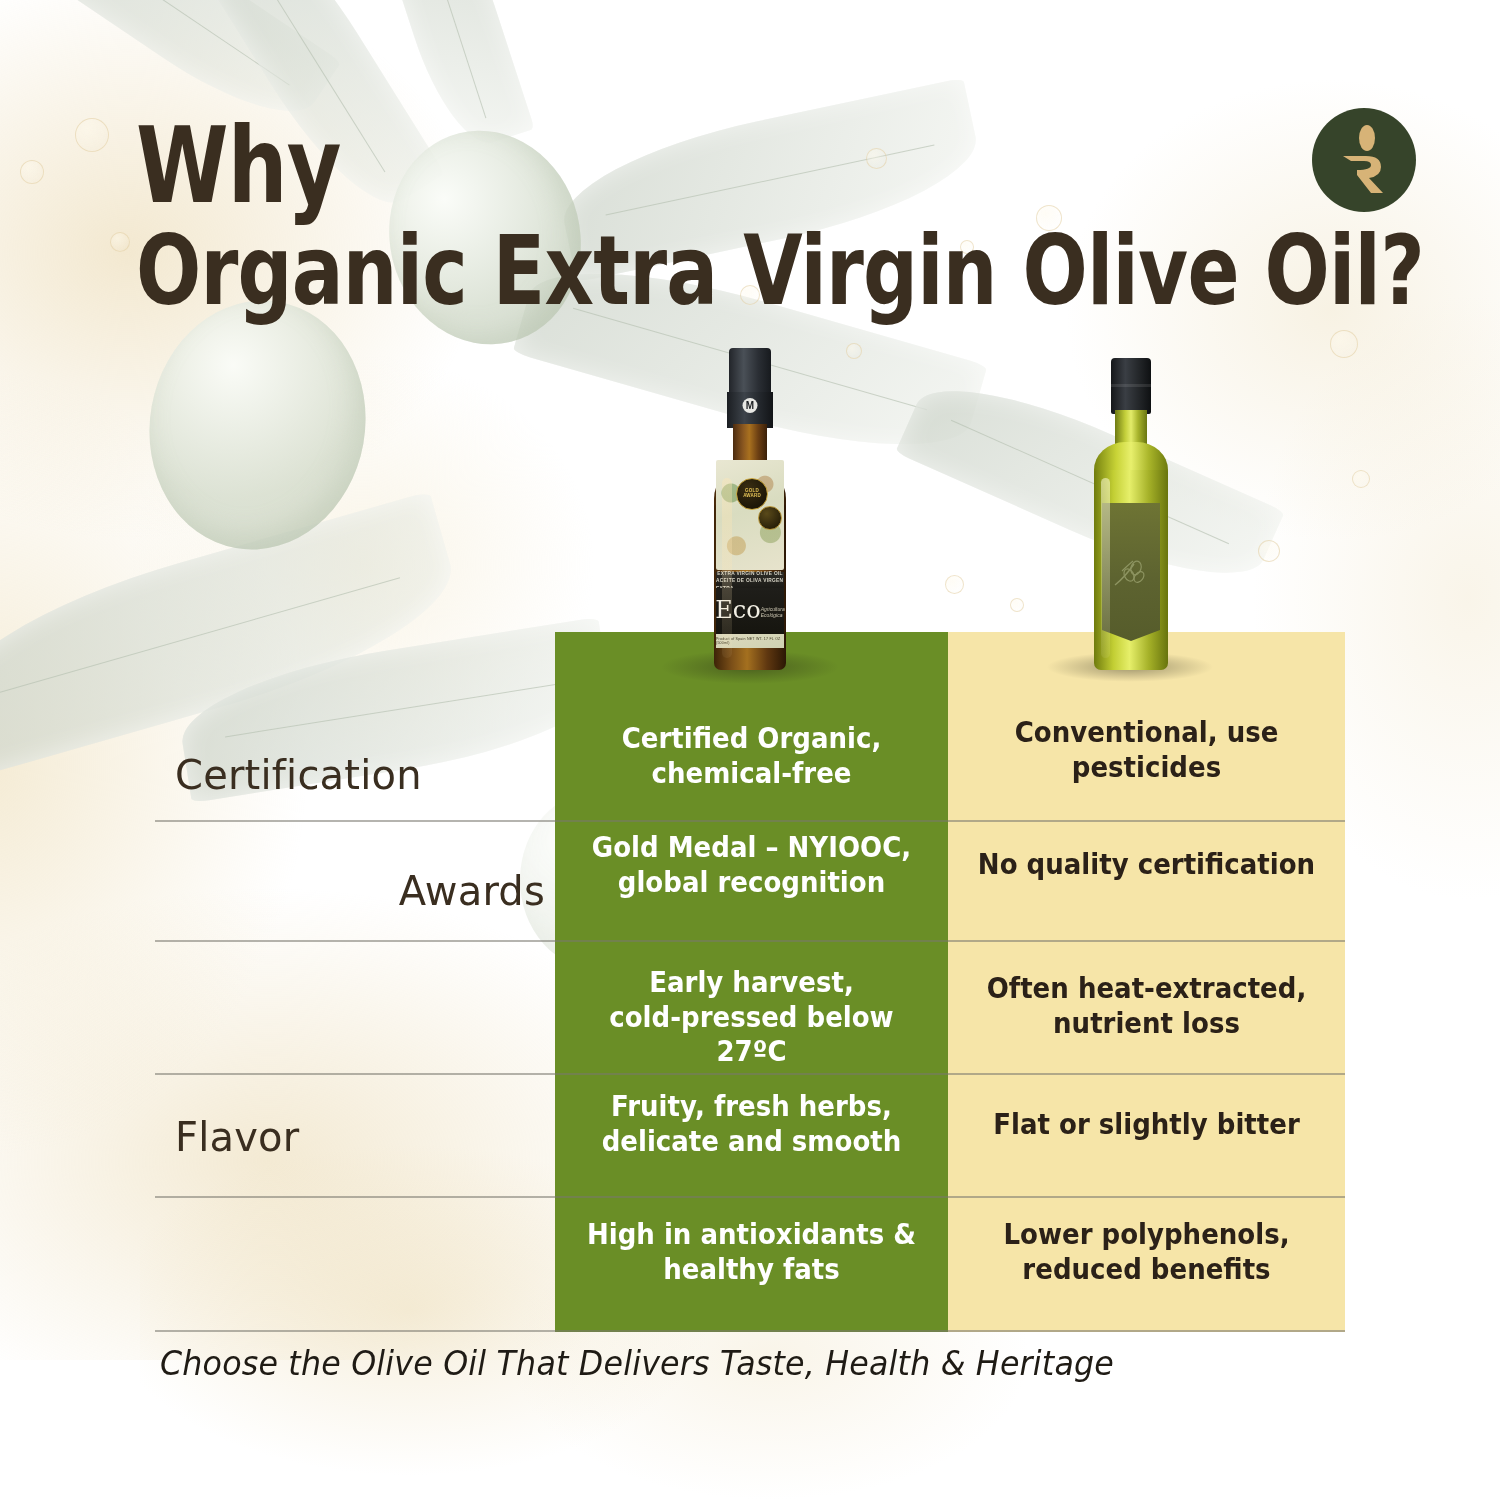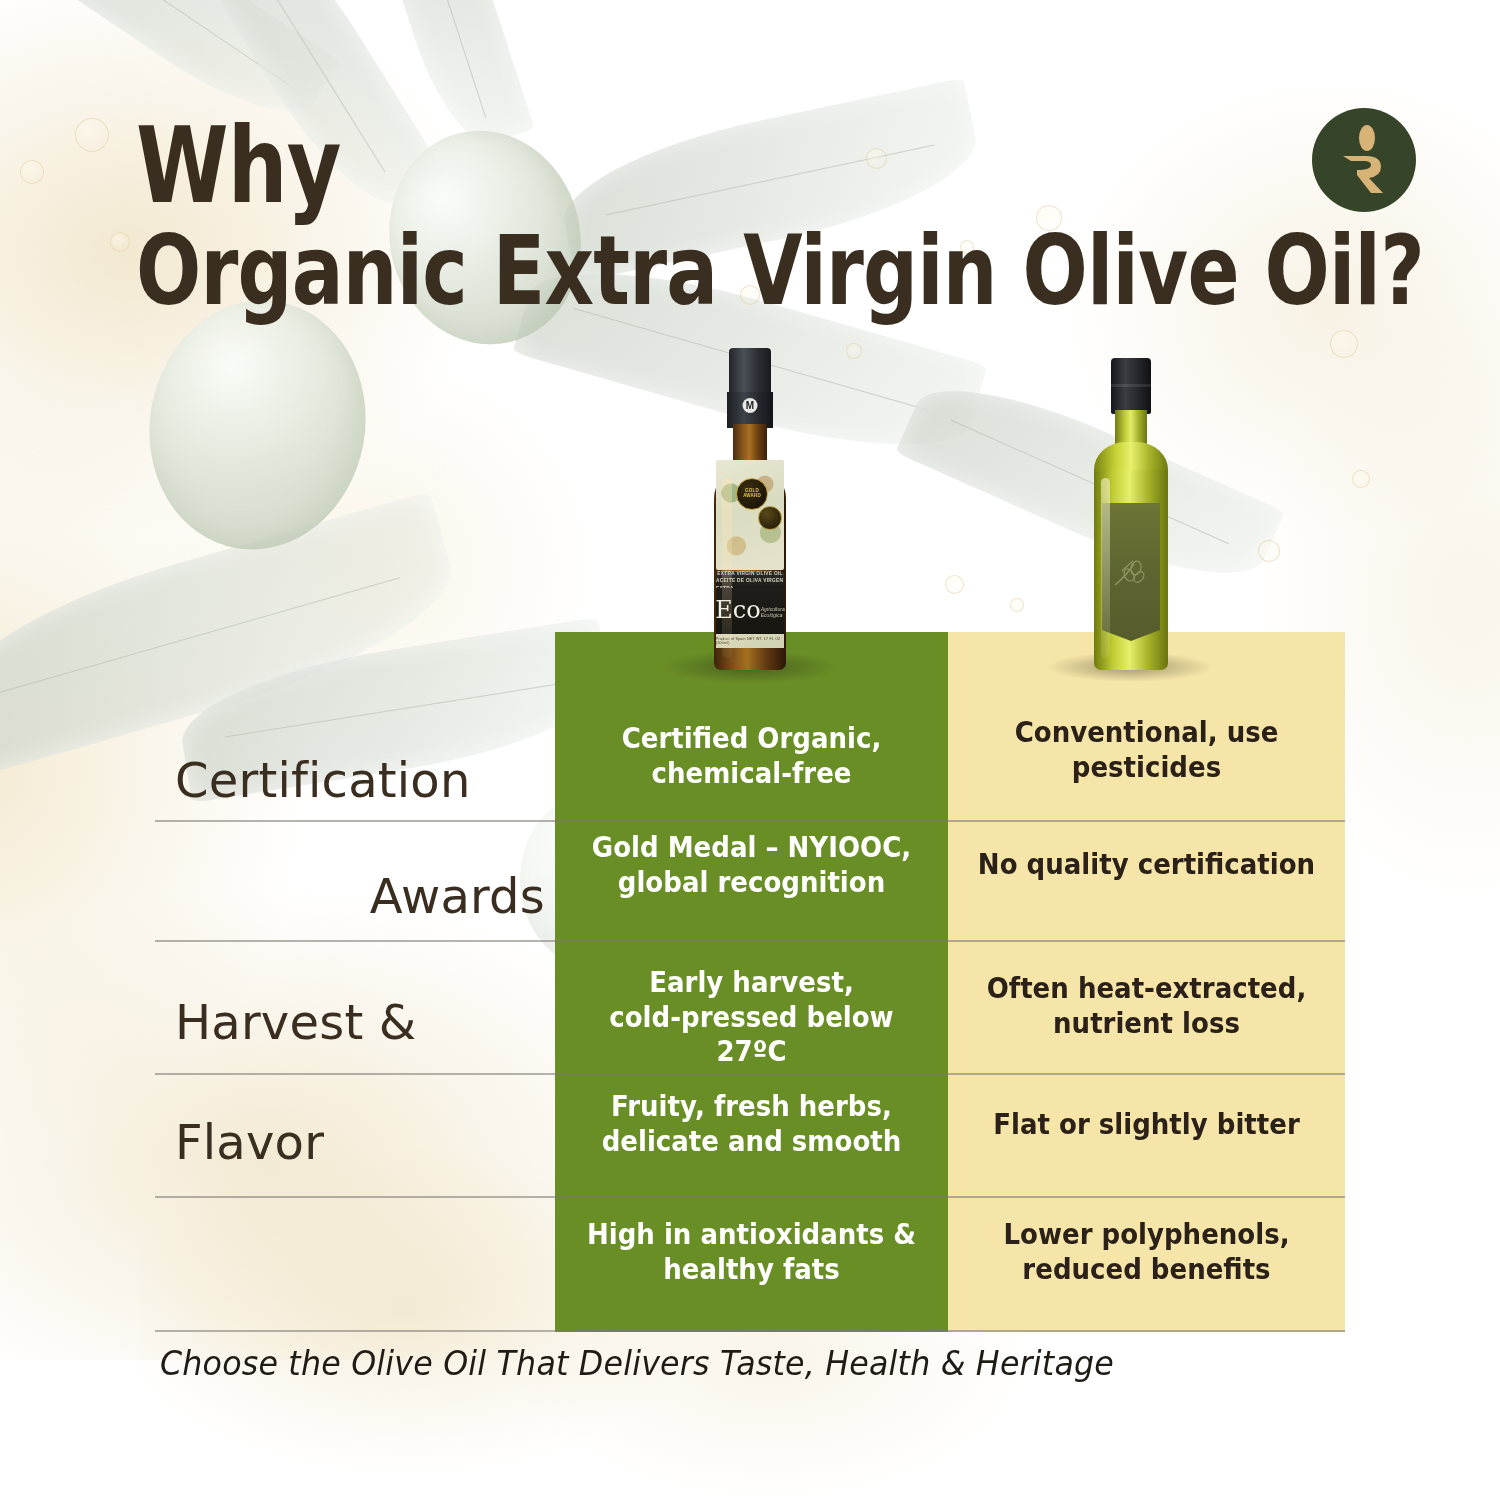--- a/index.html
+++ b/index.html
@@ -146,21 +146,21 @@
     width: 1500px;
     display: flex;
     align-items: center;
   }
   .cell-label {
     position: absolute;
     left: 175px;
     width: 370px;
     font-family: "DejaVu Sans", sans-serif;
     font-weight: 400;
-    font-size: 48px;
+    font-size: 40px;
     color: #3a2e20;
     letter-spacing: 0.2px;
   }
   .cell-organic,
   .cell-conventional {
     position: absolute;
     text-align: center;
     font-family: "DejaVu Sans", sans-serif;
     font-weight: 700;
     font-size: 28px;
@@ -419,21 +419,20 @@
     </div>
 
     <div class="row" style="top:838px; height:60px;">
       <div class="cell-label" style="top:30px;text-align:right;">Awards</div>
       <div class="cell-organic" style="top:-7px; white-space:pre-line;">Gold Medal – NYIOOC,
 global recognition</div>
       <div class="cell-conventional" style="top:10px; white-space:pre-line;">No quality certification</div>
     </div>
 
     <div class="row" style="top:966px; height:60px;">
-      <div class="cell-label" style="top:28px;">Harvest &amp;</div>
       <div class="cell-organic" style="top:0px; white-space:pre-line;">Early harvest,
 cold-pressed below 27ºC</div>
       <div class="cell-conventional" style="top:6px; white-space:pre-line;">Often heat-extracted,
 nutrient loss</div>
     </div>
 
     <div class="row" style="top:1092px; height:60px;">
       <div class="cell-label" style="top:22px;">Flavor</div>
       <div class="cell-organic" style="top:-2px; white-space:pre-line;">Fruity, fresh herbs,
 delicate and smooth</div>

